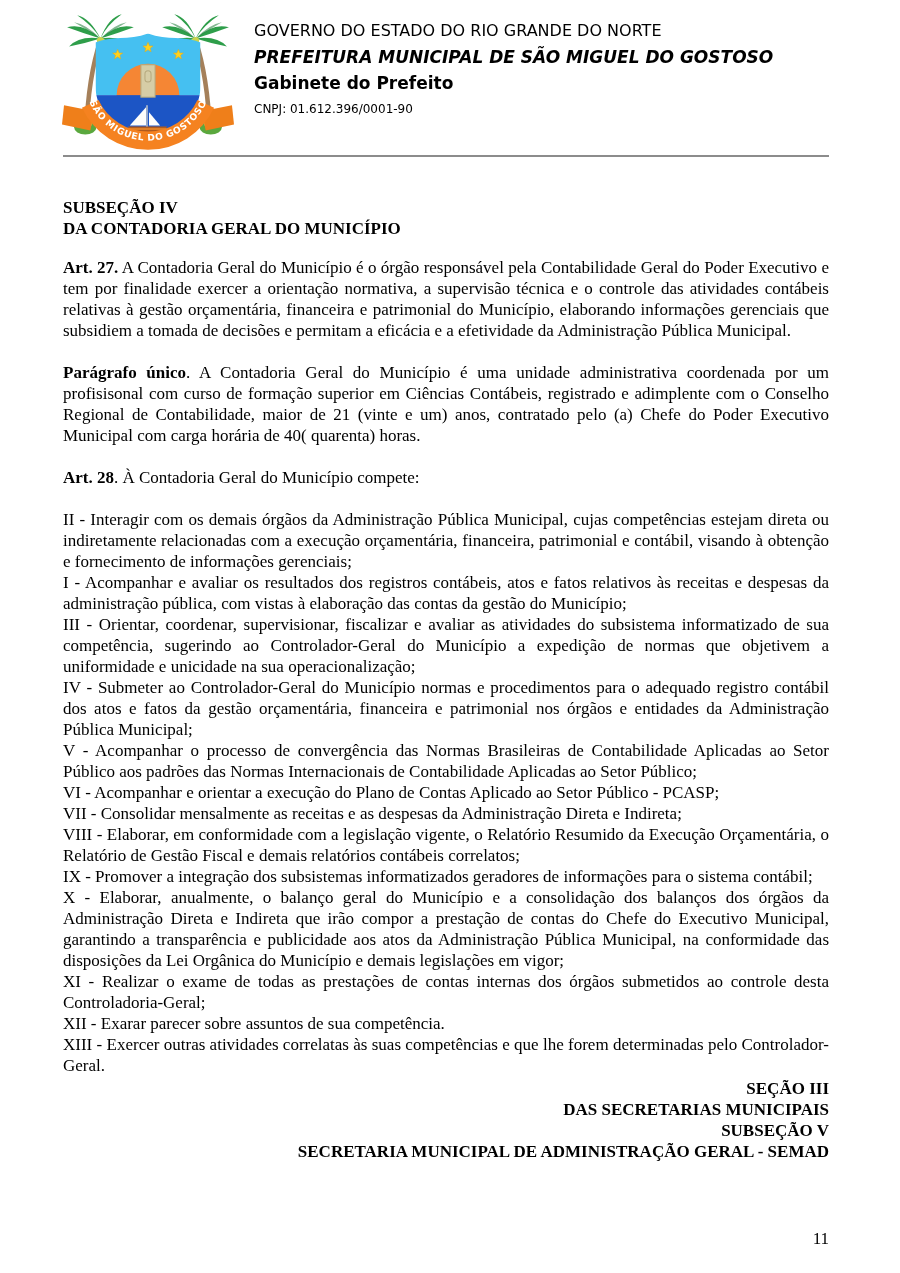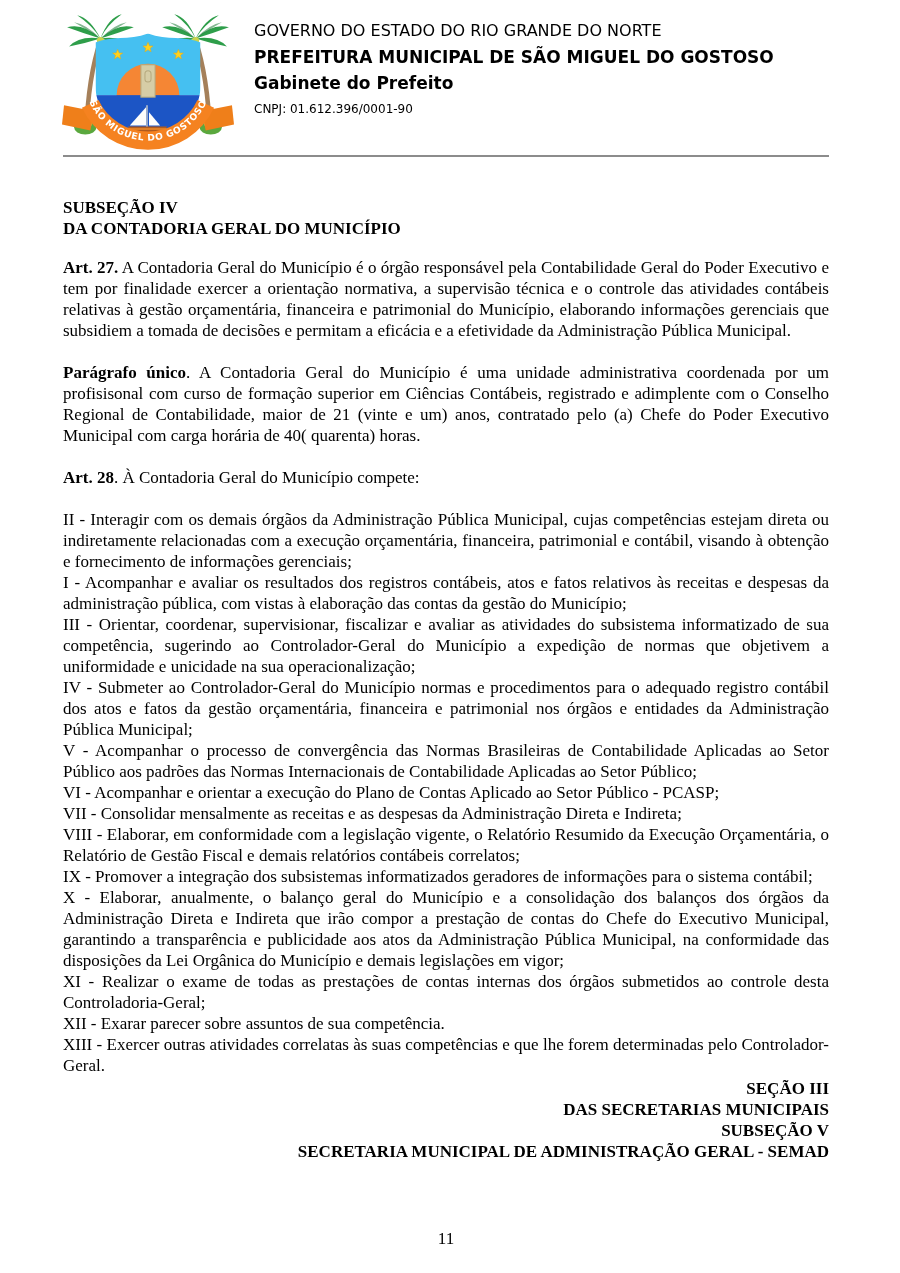--- a/index.html
+++ b/index.html
@@ -5,37 +5,37 @@
   html,body { margin:0; padding:0; background:#ffffff; }
   .page {
     position:relative; width:900px; height:1273px; background:#ffffff;
     overflow:hidden; font-family:"Liberation Serif", serif; color:#000;
   }
   
   .letterhead { position:absolute; top:12px; left:62px; display:flex; align-items:flex-start; }
   .logo { width:172px; height:142px; flex:0 0 auto; }
   .header-text { margin-left:20px; padding-top:6px; font-family:"DejaVu Sans", sans-serif; }
   .ht-gov    { font-size:16px;   line-height:26px; font-weight:400; }
-  .ht-pref   { font-size:17px;   line-height:26px; font-weight:700; }
+  .ht-pref   { font-size:17px;   line-height:26px; font-weight:700;font-style:italic; }
   .ht-office { font-size:17px;   line-height:26px; font-weight:700; }
   .ht-cnpj   { font-size:12px;   line-height:26px; font-weight:400; }
   .ht-email  { font-size:16px;   line-height:26px; font-weight:400; }
   .divider { position:absolute; top:155px; left:63px; width:766px; border:none; margin:0;
              border-top:2px solid #8c8c8c; }
   
   .content { position:absolute; top:197px; left:63px; width:766px;
              font-size:17px; line-height:21px; }
   .doc-heading { font-weight:700; margin:0 0 18px 0; }
   .para { margin:0 0 21px 0; text-align:justify; }
   .para .lead { font-weight:700; }
   .items { margin:0; }
   .items .item { text-align:justify; }
   .section-heading { text-align:right; font-weight:700; margin:2px 0 0 0; }
   .page-number { position:absolute; top:1229px; left:63px; width:766px;
-                 text-align:center; font-size:17px; }
+                 text-align:right; font-size:17px; }
 </style>
 </head>
 <body>
 
 <div class="page">
 
   <header class="letterhead">
 
     <svg class="logo" viewBox="0 0 170 140" aria-hidden="true">
       <defs>

